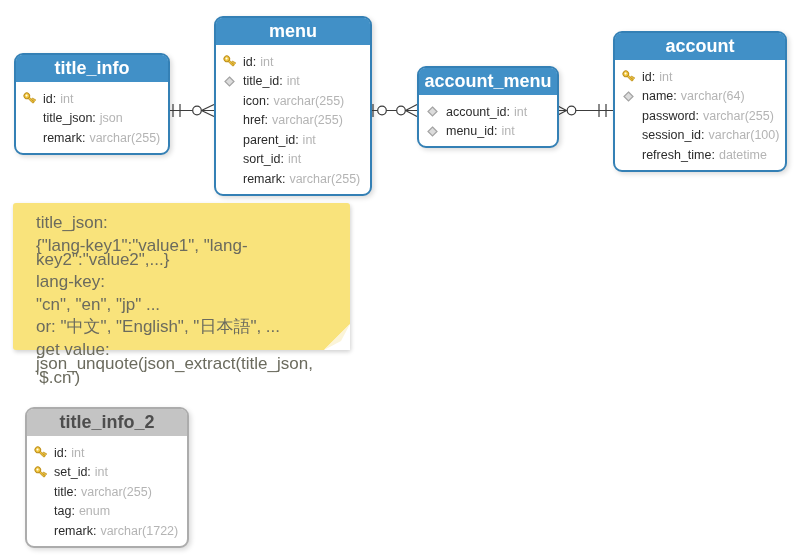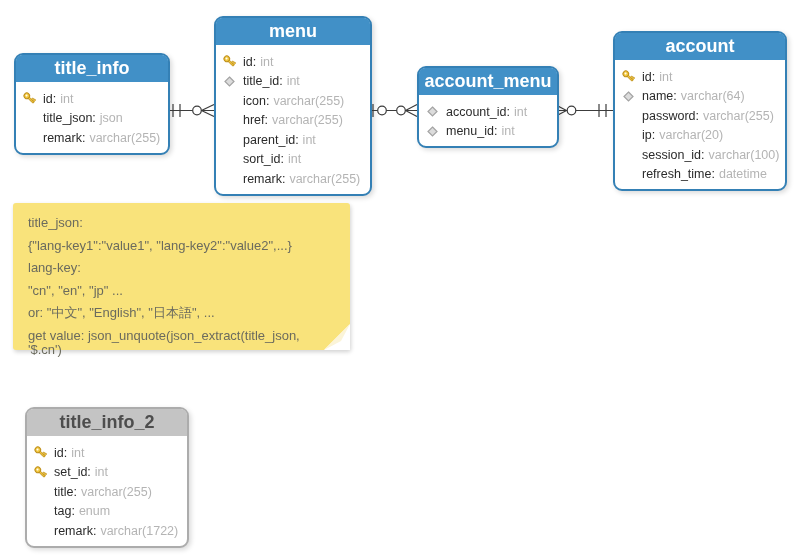--- a/index.html
+++ b/index.html
@@ -20,22 +20,22 @@
   .table.gray{border-color:var(--table-border-gray,#ACACAC);}
   .table.gray .thead{background:var(--header-gray,#C4C4C4);color:#4D4D4D;}
   .tbody{padding:5px 4px 5px 6px;}
   .frow{display:flex;align-items:center;height:19.5px;white-space:nowrap;}
   .icell{width:15px;height:15px;margin-right:6px;display:inline-flex;align-items:center;justify-content:center;flex:none;}
   .fname{color:#2B2B2B;font-size:12.5px;text-align:right;}
   .fname::after{content:":";}
   .ftype{color:#B4B4B4;font-size:12.5px;margin-left:4px;}
   .note{
     position:absolute;background:var(--note-yellow,#F9E37B);border-radius:3px;
-    box-shadow:1px 2px 4px rgba(0,0,0,.18);padding:13px 15px;box-sizing:border-box;
-    color:#6B6B5E;font-size:13px;
+    box-shadow:1px 2px 4px rgba(0,0,0,.18);padding:13px 23px;box-sizing:border-box;
+    color:#6B6B5E;font-size:17px;
   }
   .note-line{line-height:14px;margin-bottom:8.5px;}
   .fold{position:absolute;right:0;bottom:0;display:block;}
 </style>
 </head>
 <body>
 
 <div class="canvas">
 
   <svg class="rel-layer" width="796" height="560" viewBox="0 0 796 560">
@@ -202,25 +202,20 @@
           <span class="fname">name</span>
           <span class="ftype">varchar(64)</span>
         </div>
         <div class="frow">
           <span class="icell"></span>
           <span class="fname">password</span>
           <span class="ftype">varchar(255)</span>
         </div>
         <div class="frow">
           <span class="icell"></span>
-          <span class="fname">ip</span>
-          <span class="ftype">varchar(20)</span>
-        </div>
-        <div class="frow">
-          <span class="icell"></span>
           <span class="fname">session_id</span>
           <span class="ftype">varchar(100)</span>
         </div>
         <div class="frow">
           <span class="icell"></span>
           <span class="fname">refresh_time</span>
           <span class="ftype">datetime</span>
         </div>
       </div>
   </div>

